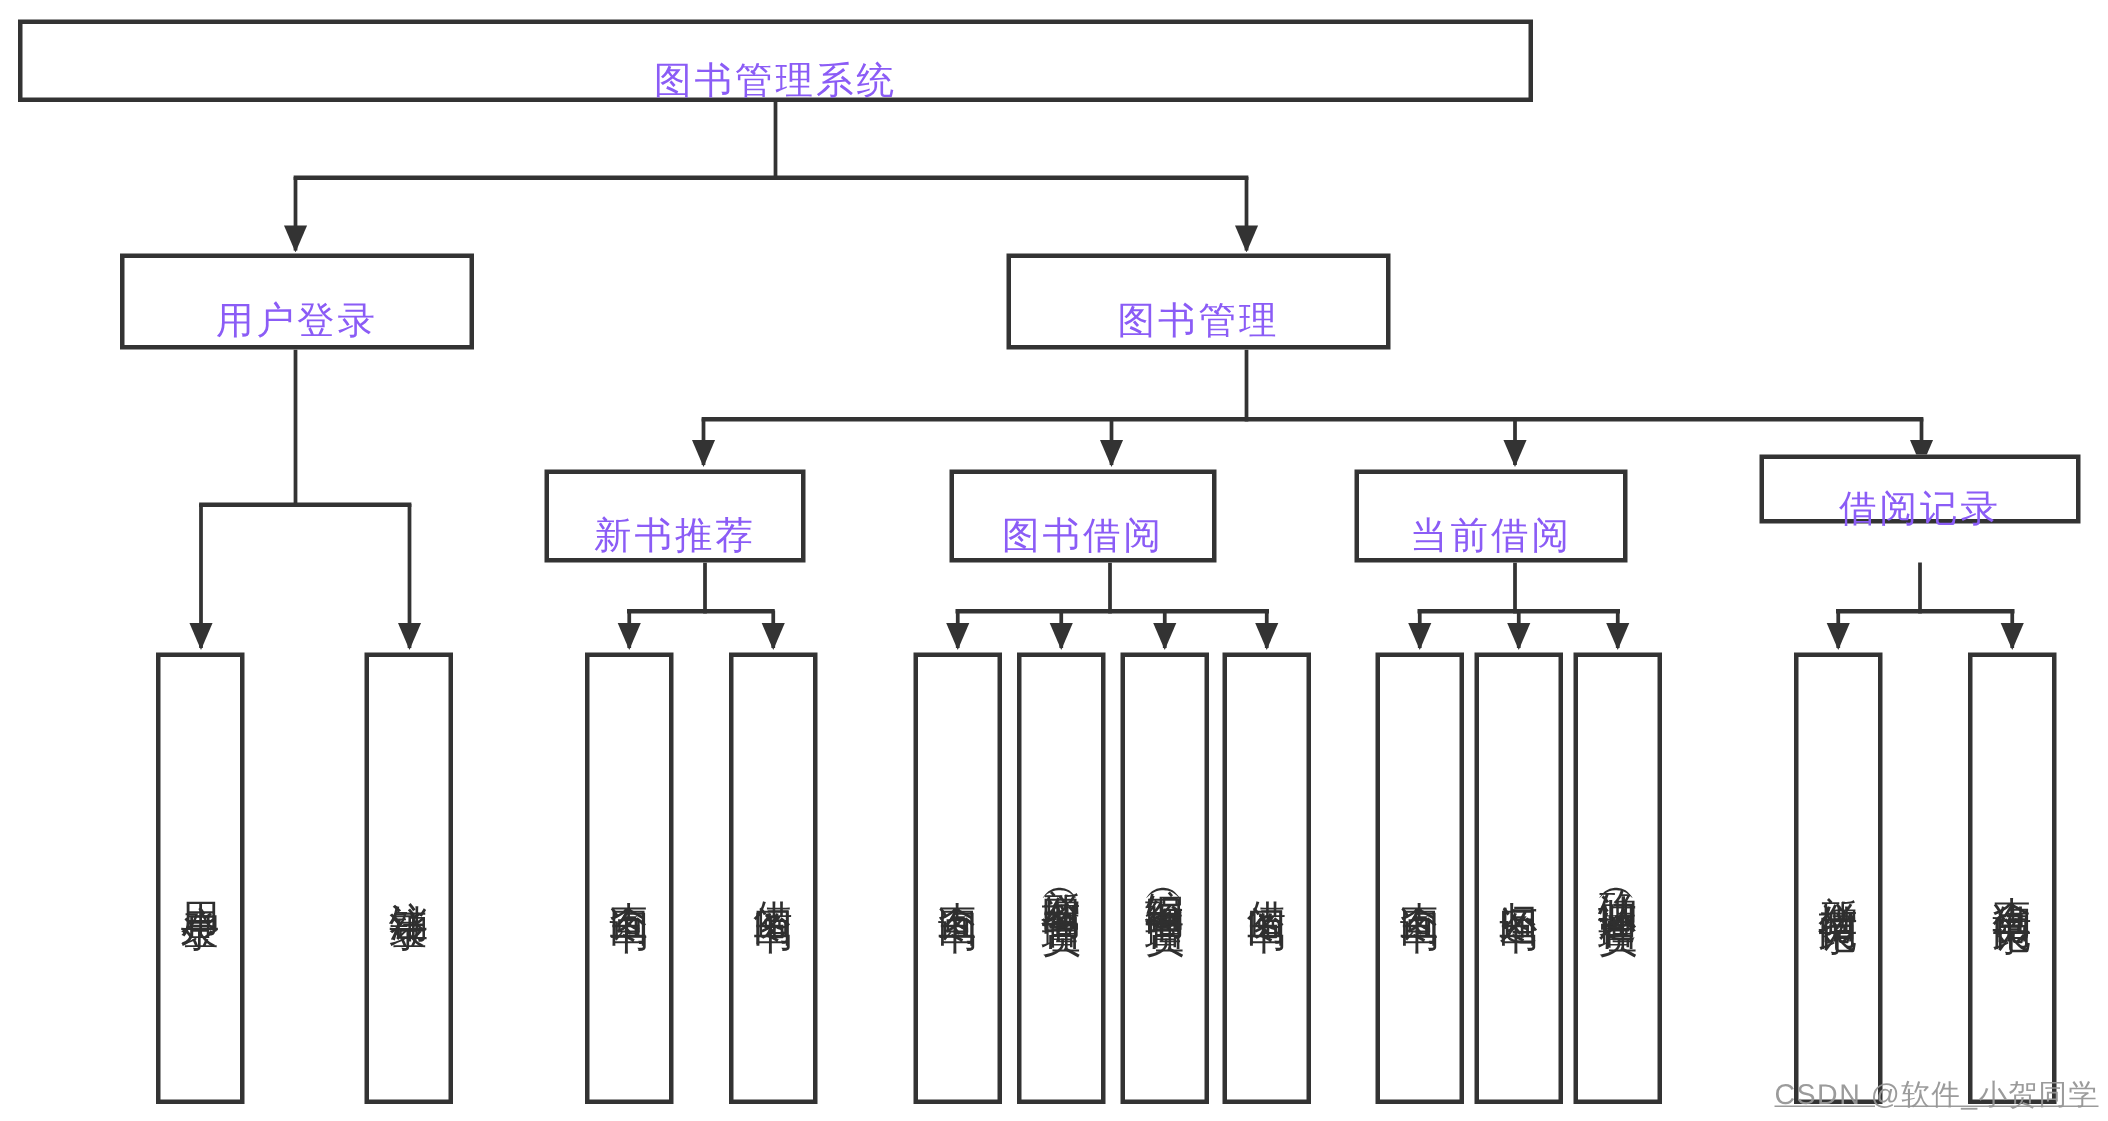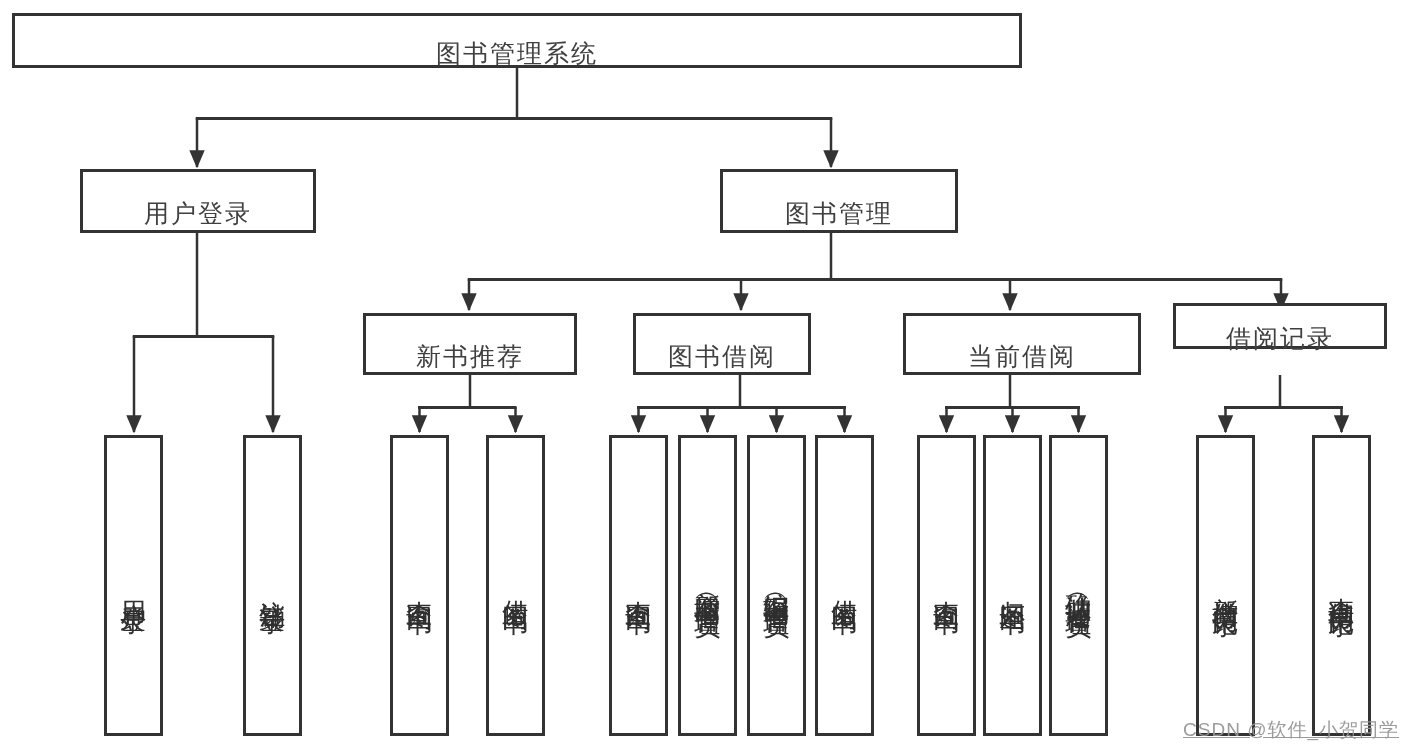--- a/index.html
+++ b/index.html
@@ -16,21 +16,21 @@
     position:absolute;
     box-sizing:border-box;
     background:#ffffff;
     border:3px solid #333333;
     display:flex;align-items:center;justify-content:center;
     z-index:2;
   }
   .hlabel{
     font-size:25px;
     letter-spacing:2px;
-    color:#404040;
+    color:#8b5cf6;
     white-space:nowrap;
     margin-top:25px;
   }
   .leaf .vtext{
     writing-mode:vertical-rl;
     text-orientation:mixed;
     font-size:26px;
     line-height:1.1;
     letter-spacing:3px;
     color:#2f2f2f;
@@ -101,31 +101,31 @@
     </g>
   </svg>
 
   <div class="node" style="left:12px;top:13px;width:1010px;height:55px">
     <span class="hlabel">图书管理系统</span>
   </div>
 
   <div class="node" style="left:80px;top:169px;width:236px;height:64px">
     <span class="hlabel">用户登录</span>
   </div>
-  <div class="node" style="left:720px;top:169px;width:238px;height:64px">
+  <div class="node" style="left:671px;top:169px;width:256px;height:64px">
     <span class="hlabel">图书管理</span>
   </div>
 
-  <div class="node" style="left:363px;top:313px;width:214px;height:62px">
+  <div class="node" style="left:363px;top:313px;width:174px;height:62px">
     <span class="hlabel">新书推荐</span>
   </div>
   <div class="node" style="left:633px;top:313px;width:178px;height:62px">
     <span class="hlabel">图书借阅</span>
   </div>
-  <div class="node" style="left:903px;top:313px;width:238px;height:62px">
+  <div class="node" style="left:903px;top:313px;width:182px;height:62px">
     <span class="hlabel">当前借阅</span>
   </div>
   <div class="node" style="left:1173px;top:303px;width:214px;height:46px">
     <span class="hlabel">借阅记录</span>
   </div>
 
   <div class="node leaf" style="left:104px;top:435px;width:59px;height:301px">
     <span class="vtext">用户登录</span>
   </div>
   <div class="node leaf" style="left:243px;top:435px;width:59px;height:301px">

